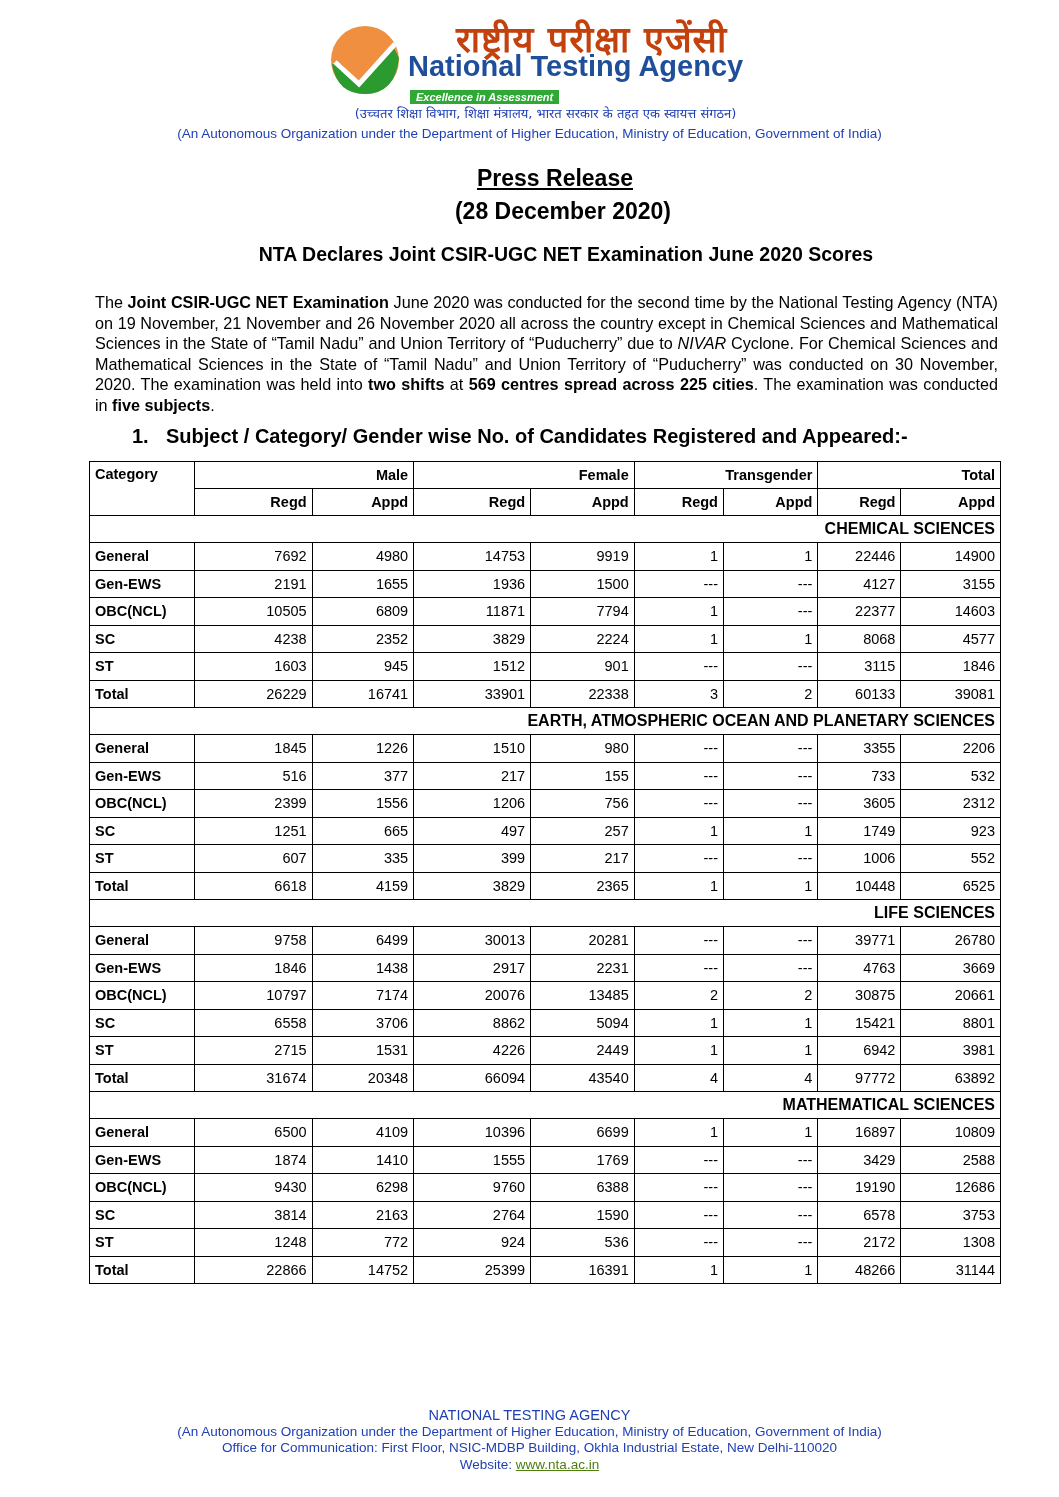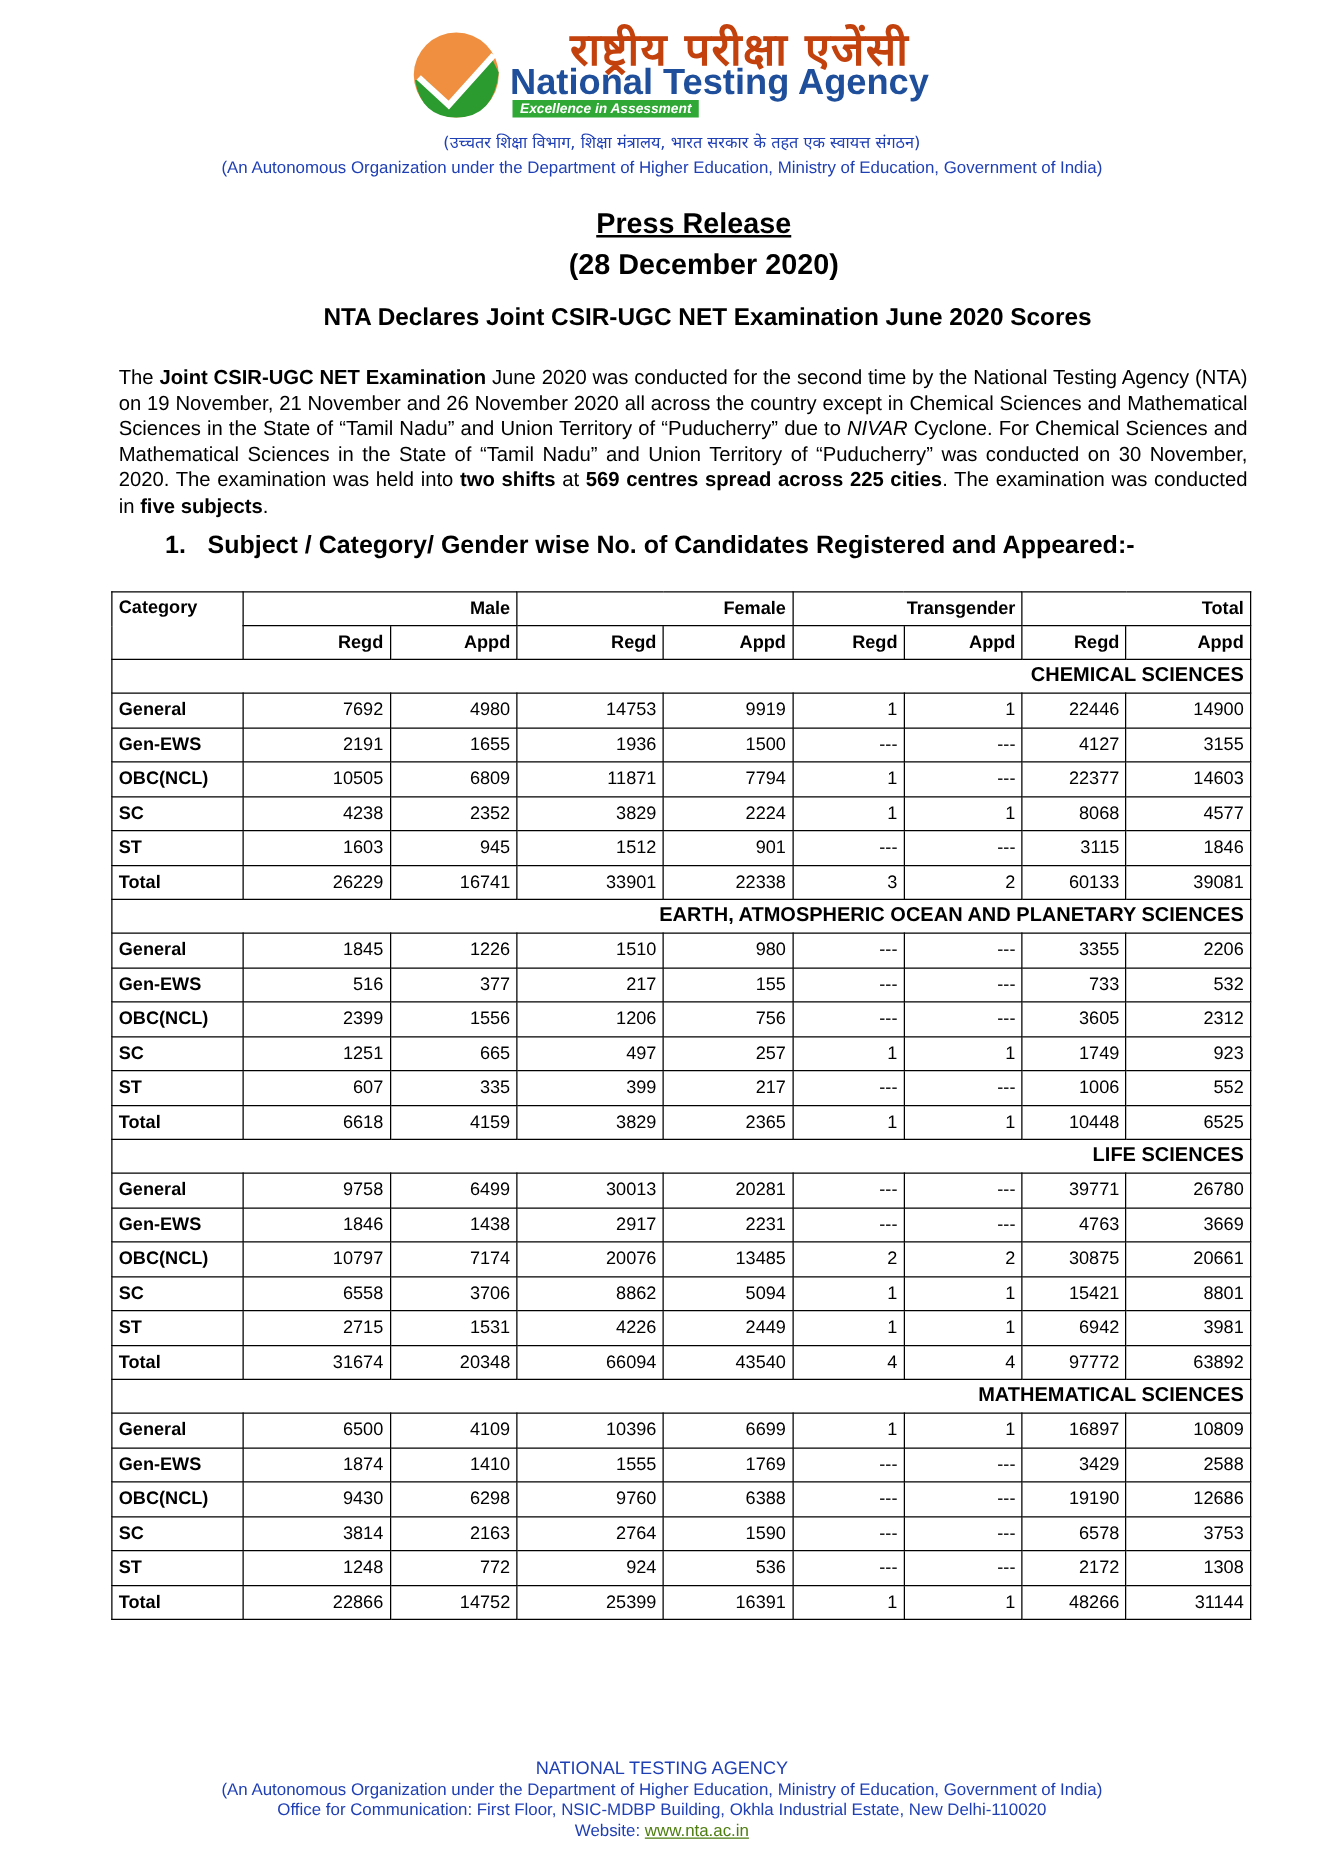--- a/index.html
+++ b/index.html
@@ -2,35 +2,35 @@
 <html><head>
 <meta charset="utf-8">
 <style>
   html, body { margin: 0; padding: 0; background: #ffffff; }
   body { width: 1059px; height: 1497px; position: relative; overflow: hidden; font-family: "Liberation Sans", sans-serif; color: #000; }
 
   .header { position: absolute; left: 0; top: 0; width: 1059px; height: 150px; }
   .logo { position: absolute; left: 329px; top: 24px; width: 72px; height: 72px; }
   .hindi-title { position: absolute; left: 408px; top: 14px; font-family: "DejaVu Sans", sans-serif; font-size: 36px; font-weight: bold; color: #c2410c; letter-spacing: 1px; white-space: nowrap; margin-left: 48px; }
   .eng-title { position: absolute; left: 408px; top: 50px; font-size: 29px; font-weight: bold; color: #1f4e9a; white-space: nowrap; }
-  .tagline { position: absolute; left: 410px; top: 80px; background: #2fa836; color: #fff; font-size: 11px; font-weight: bold; font-style: italic; padding: 1px 6px; white-space: nowrap; }
+  .tagline { position: absolute; left: 410px; top: 90px; background: #2fa836; color: #fff; font-size: 11px; font-weight: bold; font-style: italic; padding: 1px 6px; white-space: nowrap; }
   .hindi-sub { position: absolute; left: 0; width: 1059px; top: 104px; text-align: center; font-family: "DejaVu Sans", sans-serif; font-size: 13px; color: #1f3fb5; white-space: nowrap; padding-left: 16px; }
   .eng-sub { position: absolute; left: 0; width: 1059px; top: 126px; text-align: center; font-size: 13.5px; color: #1f3fb5; white-space: nowrap; }
 
   .pr-title { position: absolute; left: 0; width: 1110px; top: 165px; text-align: center; font-size: 23px; font-weight: bold; text-decoration: underline; }
   .pr-date { position: absolute; left: 0; width: 1126px; top: 198px; text-align: center; font-size: 23px; font-weight: bold; }
   .headline { position: absolute; left: 0; width: 1132px; top: 243px; text-align: center; font-size: 19.5px; font-weight: bold; }
 
   .para { position: absolute; left: 95px; width: 903px; top: 292px; font-size: 16.2px; line-height: 20.6px; text-align: justify; }
   .para b { font-weight: bold; }
 
   .section-title { position: absolute; left: 132px; top: 425px; font-size: 20px; font-weight: bold; white-space: nowrap; }
   .section-title .num { display: inline-block; width: 34px; }
 
-  table.data { position: absolute; left: 89px; top: 473px; width: 912px; border-collapse: collapse; font-size: 14.5px; }
+  table.data { position: absolute; left: 89px; top: 461px; width: 912px; border-collapse: collapse; font-size: 14.5px; }
   table.data td, table.data th { border: 1.5px solid #000; padding: 0 5px; height: 26px; }
   table.data th { font-weight: bold; text-align: right; }
   table.data th.cat { text-align: left; vertical-align: top; padding-top: 4px; }
   table.data td.label { font-weight: bold; text-align: left; width: 91px; }
   table.data td.num { text-align: right; }
   table.data tr.subject td { font-weight: bold; font-size: 16px; text-align: right; height: 26px; border-bottom: 1.5px solid #000; }
   table.data tr.subj-row td { height: 26.5px; }
 
   .footer { position: absolute; left: 0; width: 1059px; top: 1407px; text-align: center; font-size: 13.5px; color: #1f3fb5; line-height: 16.5px; }
   .footer .f-title { font-weight: normal; font-size: 14.5px; }

